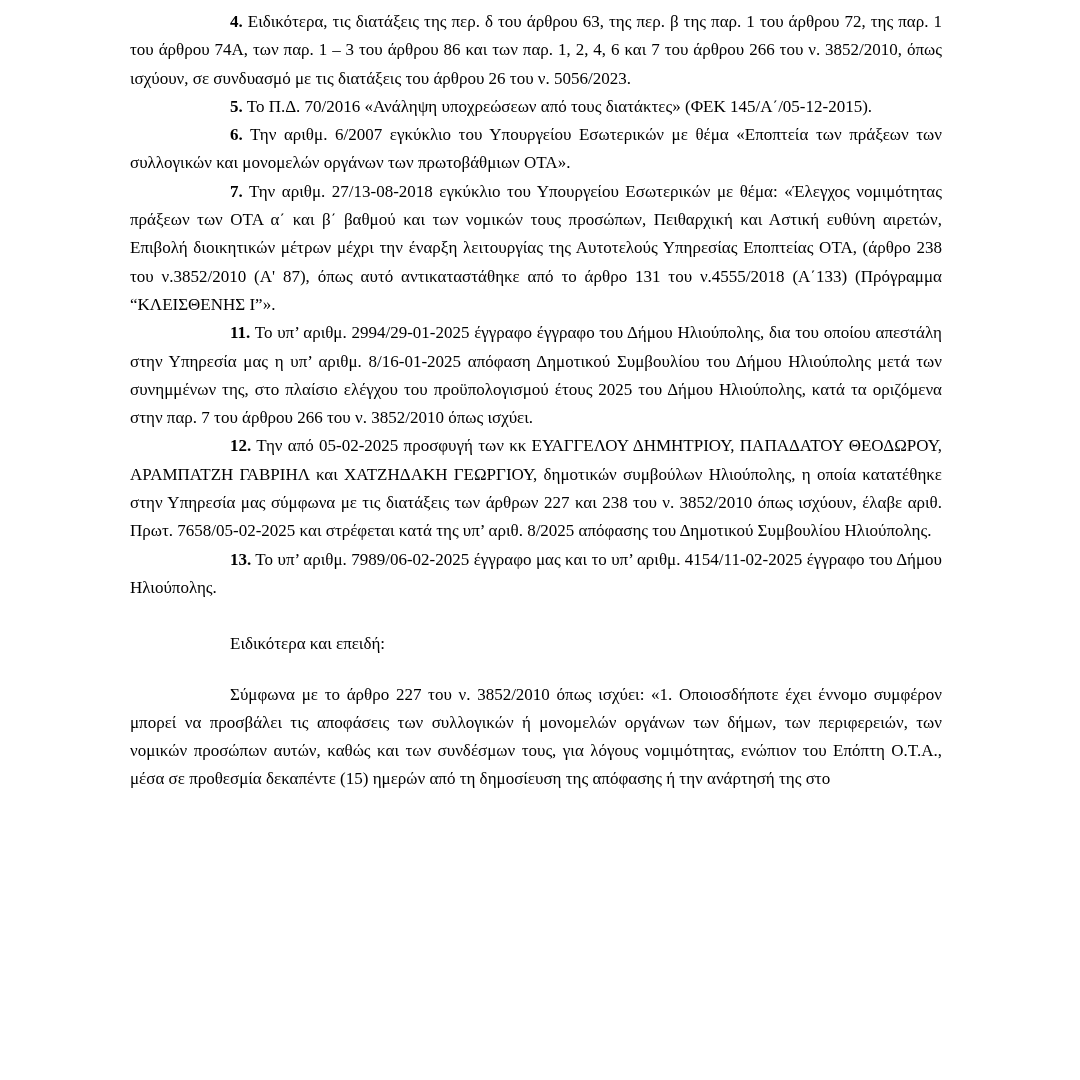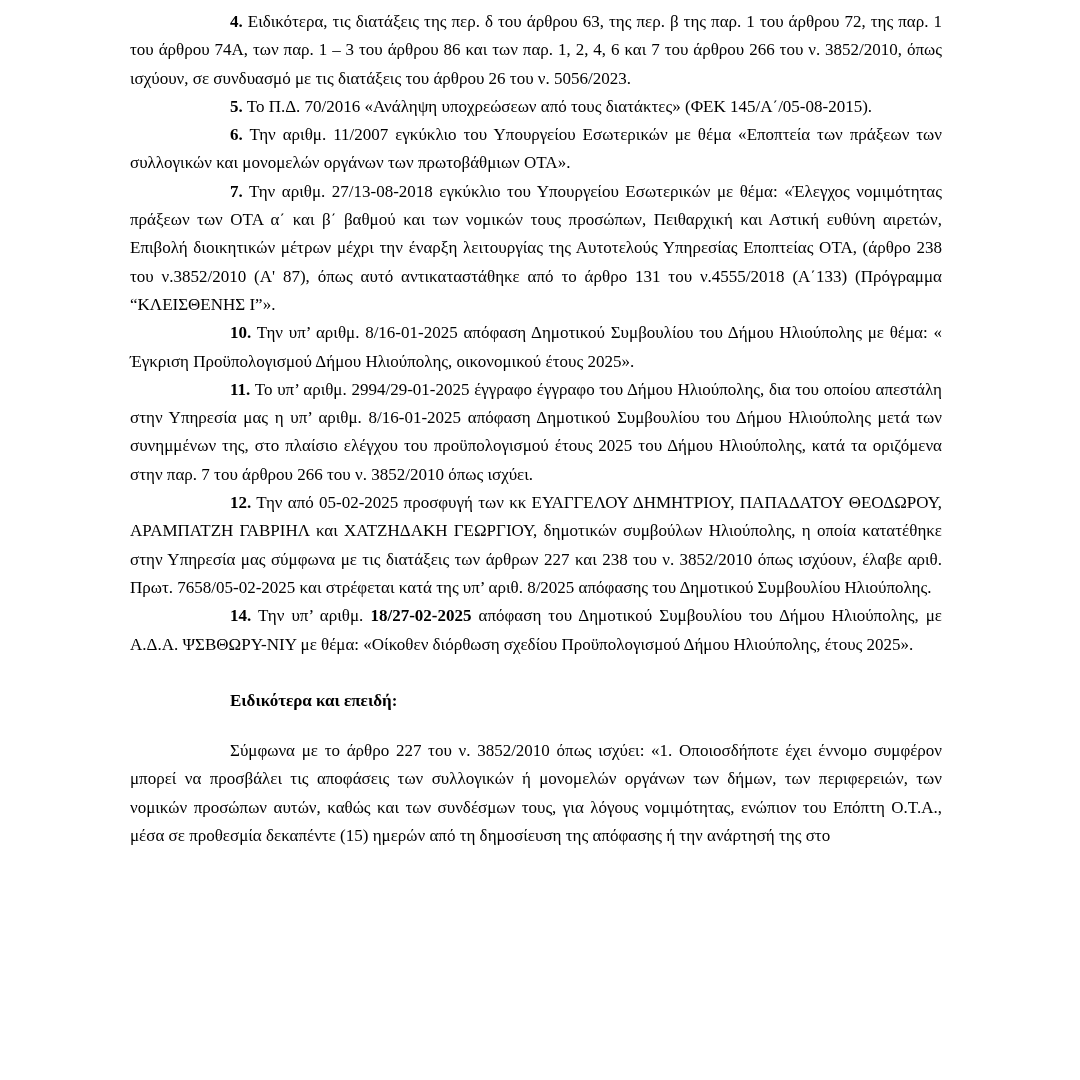--- a/index.html
+++ b/index.html
@@ -23,45 +23,44 @@
   .para {
     margin: 0;
     text-align: justify;
     text-indent: 100px;
   }
   .run-b { font-weight: bold; }
   .run-i { }
   .heading {
     margin: 28px 0 22px 0;
     text-indent: 100px;
-    font-weight: bold;
+    font-weight: normal;
     text-align: left;
   }
 </style>
 </head>
 <body>
 
 <div class="page">
 
   <p class="para"><span class="run-b">4.</span><span> Ειδικότερα, τις διατάξεις της περ. δ του άρθρου 63, της περ. β της παρ. 1 του άρθρου 72, της παρ. 1 του άρθρου 74Α, των παρ. 1 – 3 του άρθρου 86 και των παρ. 1, 2, 4, 6 και 7 του άρθρου 266 του ν. 3852/2010, όπως ισχύουν, σε συνδυασμό με τις διατάξεις του άρθρου 26 του ν. 5056/2023.</span></p>
 
-  <p class="para"><span class="run-b">5.</span><span> Το Π.Δ. 70/2016 «</span><span class="run-i">Ανάληψη υποχρεώσεων από τους διατάκτες</span><span>» (ΦΕΚ 145/Α΄/05-08-2015).</span></p>
+  <p class="para"><span class="run-b">5.</span><span> Το Π.Δ. 70/2016 «</span><span class="run-i">Ανάληψη υποχρεώσεων από τους διατάκτες</span><span>» (ΦΕΚ 145/Α΄/05-12-2015).</span></p>
 
-  <p class="para"><span class="run-b">6.</span><span> Την αριθμ. 11/2007 εγκύκλιο του Υπουργείου Εσωτερικών με θέμα «</span><span class="run-i">Εποπτεία των πράξεων των συλλογικών και μονομελών οργάνων των πρωτοβάθμιων ΟΤΑ</span><span>».</span></p>
+  <p class="para"><span class="run-b">6.</span><span> Την αριθμ. 6/2007 εγκύκλιο του Υπουργείου Εσωτερικών με θέμα «</span><span class="run-i">Εποπτεία των πράξεων των συλλογικών και μονομελών οργάνων των πρωτοβάθμιων ΟΤΑ</span><span>».</span></p>
 
   <p class="para"><span class="run-b">7.</span><span> Την αριθμ. 27/13-08-2018 εγκύκλιο του Υπουργείου Εσωτερικών με θέμα: «</span><span class="run-i">Έλεγχος νομιμότητας πράξεων των ΟΤΑ α΄ και β΄ βαθμού και των νομικών τους προσώπων, Πειθαρχική και Αστική ευθύνη αιρετών, Επιβολή διοικητικών μέτρων μέχρι την έναρξη λειτουργίας της Αυτοτελούς Υπηρεσίας Εποπτείας ΟΤΑ, (άρθρο 238 του ν.3852/2010 (Α' 87), όπως αυτό αντικαταστάθηκε από το άρθρο 131 του ν.4555/2018 (Α΄133) (Πρόγραμμα “ΚΛΕΙΣΘΕΝΗΣ Ι”</span><span>».</span></p>
 
 
 
-  <p class="para"><span class="run-b">10.</span><span> Την υπ’ αριθμ. 8/16-01-2025 απόφαση Δημοτικού Συμβουλίου του Δήμου Ηλιούπολης με θέμα: « Έγκριση Προϋπολογισμού Δήμου Ηλιούπολης, οικονομικού έτους 2025».</span></p>
 
   <p class="para"><span class="run-b">11.</span><span> Το υπ’ αριθμ. 2994/29-01-2025 έγγραφο έγγραφο του Δήμου Ηλιούπολης, δια του οποίου απεστάλη στην Υπηρεσία μας η υπ’ αριθμ.  8/16-01-2025 απόφαση Δημοτικού Συμβουλίου του Δήμου Ηλιούπολης μετά των συνημμένων της, στο πλαίσιο ελέγχου του προϋπολογισμού έτους 2025 του Δήμου Ηλιούπολης, κατά τα οριζόμενα στην παρ. 7 του άρθρου 266 του ν. 3852/2010 όπως ισχύει.</span></p>
 
   <p class="para"><span class="run-b">12.</span><span> Την από 05-02-2025 προσφυγή των κκ ΕΥΑΓΓΕΛΟΥ ΔΗΜΗΤΡΙΟΥ, ΠΑΠΑΔΑΤΟΥ ΘΕΟΔΩΡΟΥ, ΑΡΑΜΠΑΤΖΗ ΓΑΒΡΙΗΛ και ΧΑΤΖΗΔΑΚΗ ΓΕΩΡΓΙΟΥ, δημοτικών συμβούλων Ηλιούπολης, η οποία κατατέθηκε στην Υπηρεσία μας σύμφωνα με τις διατάξεις των άρθρων 227 και 238 του ν. 3852/2010 όπως ισχύουν, έλαβε αριθ. Πρωτ. 7658/05-02-2025 και στρέφεται κατά της υπ’ αριθ. 8/2025 απόφασης του Δημοτικού Συμβουλίου Ηλιούπολης.</span></p>
 
+  <p class="para"><span class="run-b">13.</span><span> Το υπ’ αριθμ. 7989/06-02-2025 έγγραφο μας και το υπ’ αριθμ. 4154/11-02-2025 έγγραφο του Δήμου Ηλιούπολης.</span></p>
 
-  <p class="para"><span class="run-b">14.</span><span> Την υπ’ αριθμ. </span><span class="run-b">18/27-02-2025</span><span> απόφαση του Δημοτικού Συμβουλίου του Δήμου Ηλιούπολης, με Α.Δ.Α. ΨΣΒΘΩΡΥ-ΝΙΥ με θέμα: «Οίκοθεν διόρθωση σχεδίου Προϋπολογισμού Δήμου Ηλιούπολης, έτους 2025».</span></p>
 
   <p class="heading">Ειδικότερα και επειδή:</p>
 
   <p class="para"><span>Σύμφωνα με το άρθρο 227 του ν. 3852/2010 όπως ισχύει: «</span><span class="run-i">1. Οποιοσδήποτε έχει έννομο συμφέρον μπορεί να προσβάλει τις αποφάσεις των συλλογικών ή μονομελών οργάνων των δήμων, των περιφερειών, των νομικών προσώπων αυτών, καθώς και των συνδέσμων τους, για λόγους νομιμότητας, ενώπιον του Επόπτη Ο.Τ.Α., μέσα σε προθεσμία δεκαπέντε (15) ημερών από τη δημοσίευση της απόφασης ή την ανάρτησή της στο</span></p>
 
 </div>
 
 </body></html>

